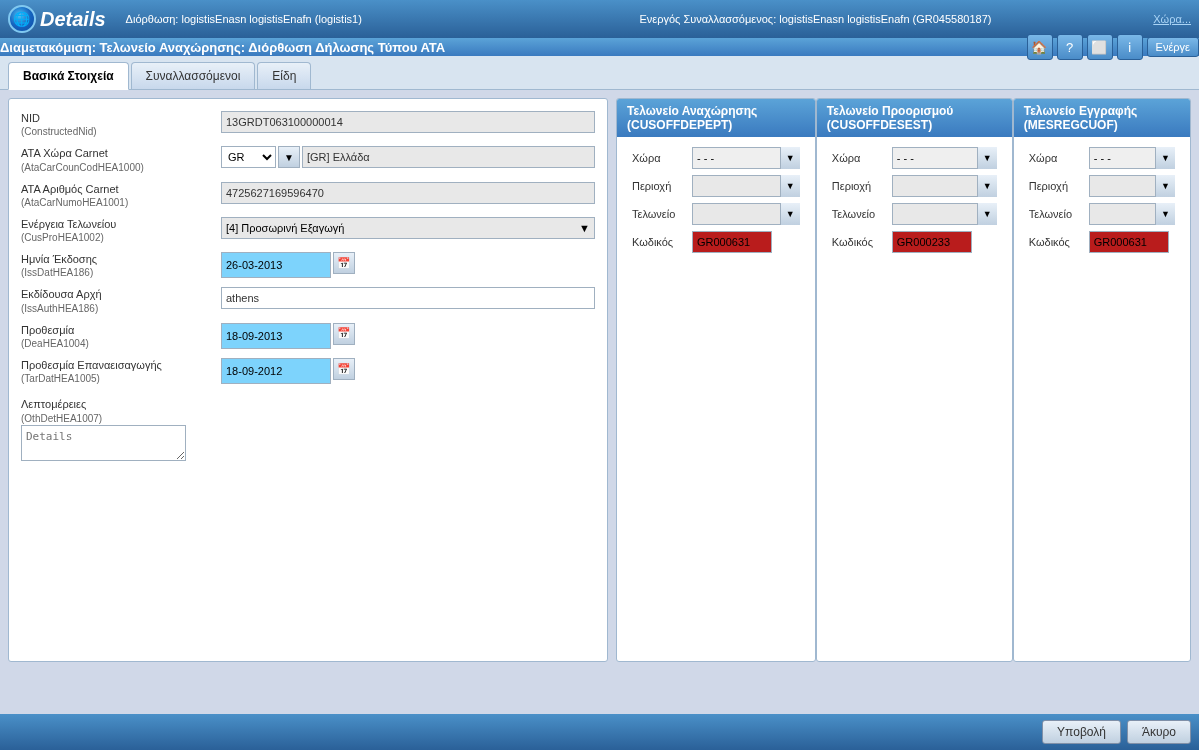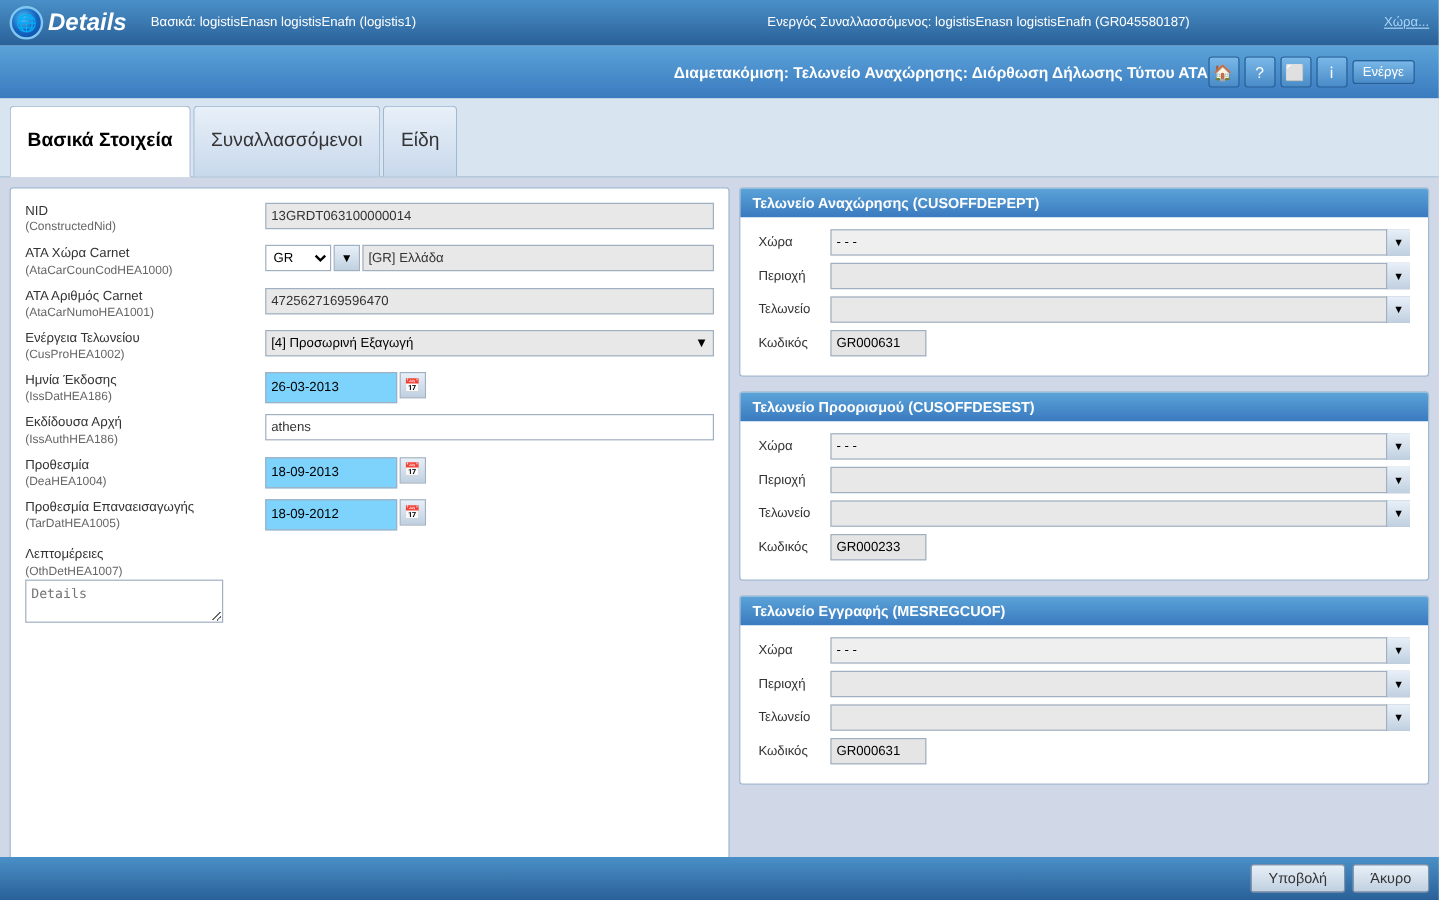--- a/index.html
+++ b/index.html
@@ -49,23 +49,23 @@
       text-decoration: underline;
       cursor: pointer;
       font-size: 11px;
     }
 
     
     .title-bar {
       background: linear-gradient(to bottom, #5ba3d8, #3a7abf);
       display: flex;
       align-items: center;
-      justify-content: flex-end;
-      padding: 0 20px;
-      height: 44px;
+      justify-content: space-between;
+      padding: 0 0;
+      height: 18px;
     }
     .title-text {
       color: white;
       font-size: 13px;
       font-weight: bold;
     }
     .title-icons {
       display: flex;
       gap: 4px;
       align-items: center;
@@ -92,27 +92,27 @@
 
     
     .tabs-bar {
       background: #d8e4f0;
       padding: 6px 8px 0 8px;
       display: flex;
       gap: 2px;
       border-bottom: 1px solid #a0b8d0;
     }
     .tab {
-      padding: 20px 14px;
+      padding: 6px 14px;
       background: linear-gradient(to bottom, #e8f0f8, #c8d8ec);
       border: 1px solid #a0b8d0;
       border-bottom: none;
       border-radius: 4px 4px 0 0;
       cursor: pointer;
-      font-size: 16px;
+      font-size: 12px;
       color: #333;
     }
     .tab.active {
       background: white;
       border-bottom: 1px solid white;
       font-weight: bold;
       color: #000;
       margin-bottom: -1px;
     }
 
@@ -207,22 +207,22 @@
       background: white;
       padding: 4px;
       font-size: 11px;
       resize: both;
     }
 
     
     .right-panel {
       flex: 1;
       display: flex;
-      flex-direction: column;
-      gap: 12px;
+      flex-direction: row;
+      gap: 0;
     }
 
     .customs-box {
       background: white;
       border: 1px solid #a0b8d0;
       border-radius: 3px;
     }
     .customs-box-header {
       background: linear-gradient(to bottom, #5ba3d8, #3a7abf);
       color: white;
@@ -268,21 +268,21 @@
       background: linear-gradient(to bottom, #e8f0f8, #c0d0e0);
       border-left: 1px solid #a0b0c0;
       display: flex; align-items: center; justify-content: center;
       pointer-events: none;
       font-size: 9px;
     }
     .code-input {
       width: 80px;
       height: 22px;
       border: 1px solid #a0b0c0;
-      background: #e5e5e5;
+      background: #b91c1c;
       padding: 2px 4px;
       font-size: 11px;
     }
 
     
     .bottom-bar {
       background: linear-gradient(to bottom, #4a90c8, #2a6098);
       height: 36px;
       display: flex;
       align-items: center;
@@ -308,21 +308,21 @@
   </style>
 </head>
 <body>
 
 <div class="top-header">
   <div class="logo-area">
     <div class="logo-globe">🌐</div>
     <span class="logo-text">Details</span>
   </div>
   <div class="header-user-info">
-    <span>Βασικά:</span>
+    <span>Διόρθωση:</span>
     <span>logistisEnasn logistisEnafn (logistis1)</span>
   </div>
   <div class="header-active-user">
     <span>Ενεργός Συναλλασσόμενος:</span>
     <span>logistisEnasn logistisEnafn (GR045580187)</span>
   </div>
   <span class="header-logout">Χώρα...</span>
 </div>
 
 <div class="title-bar">

